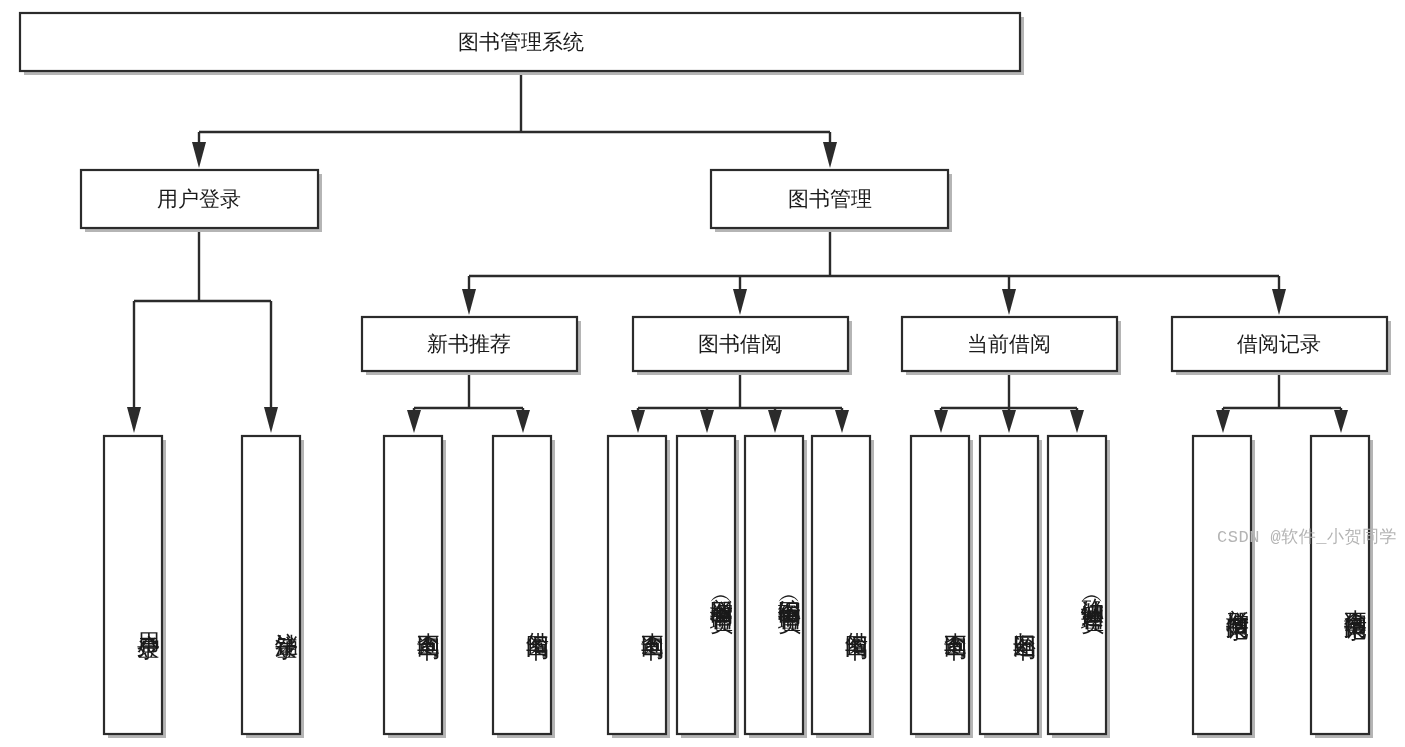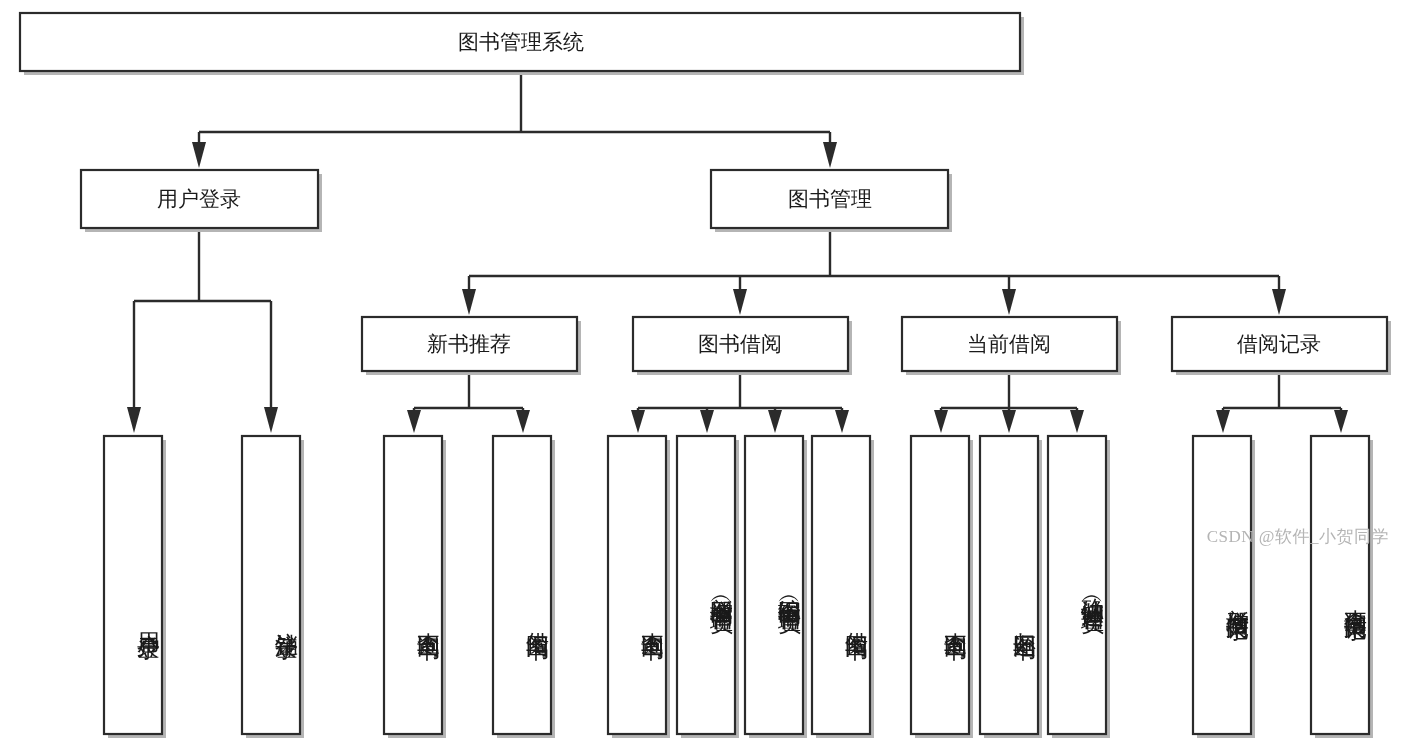--- a/index.html
+++ b/index.html
@@ -64,23 +64,23 @@
     letter-spacing: 2px;
     text-align: center;
     display: flex;
     align-items: flex-start;
     justify-content: center;
     white-space: nowrap;
     pointer-events: none;
   }
   .watermark {
     position: absolute;
-    right: 16px;
+    right: 8px;
     bottom: 6px;
-    font-family: Liberation Serif, serif;
+    font-family: Liberation Mono, monospace;
     font-size: 17px;
     color: #b4b4b4;
     white-space: nowrap;
     letter-spacing: 0.5px;
   }
 </style>
 </head>
 <body>
 
 <div id="diagram-root">

